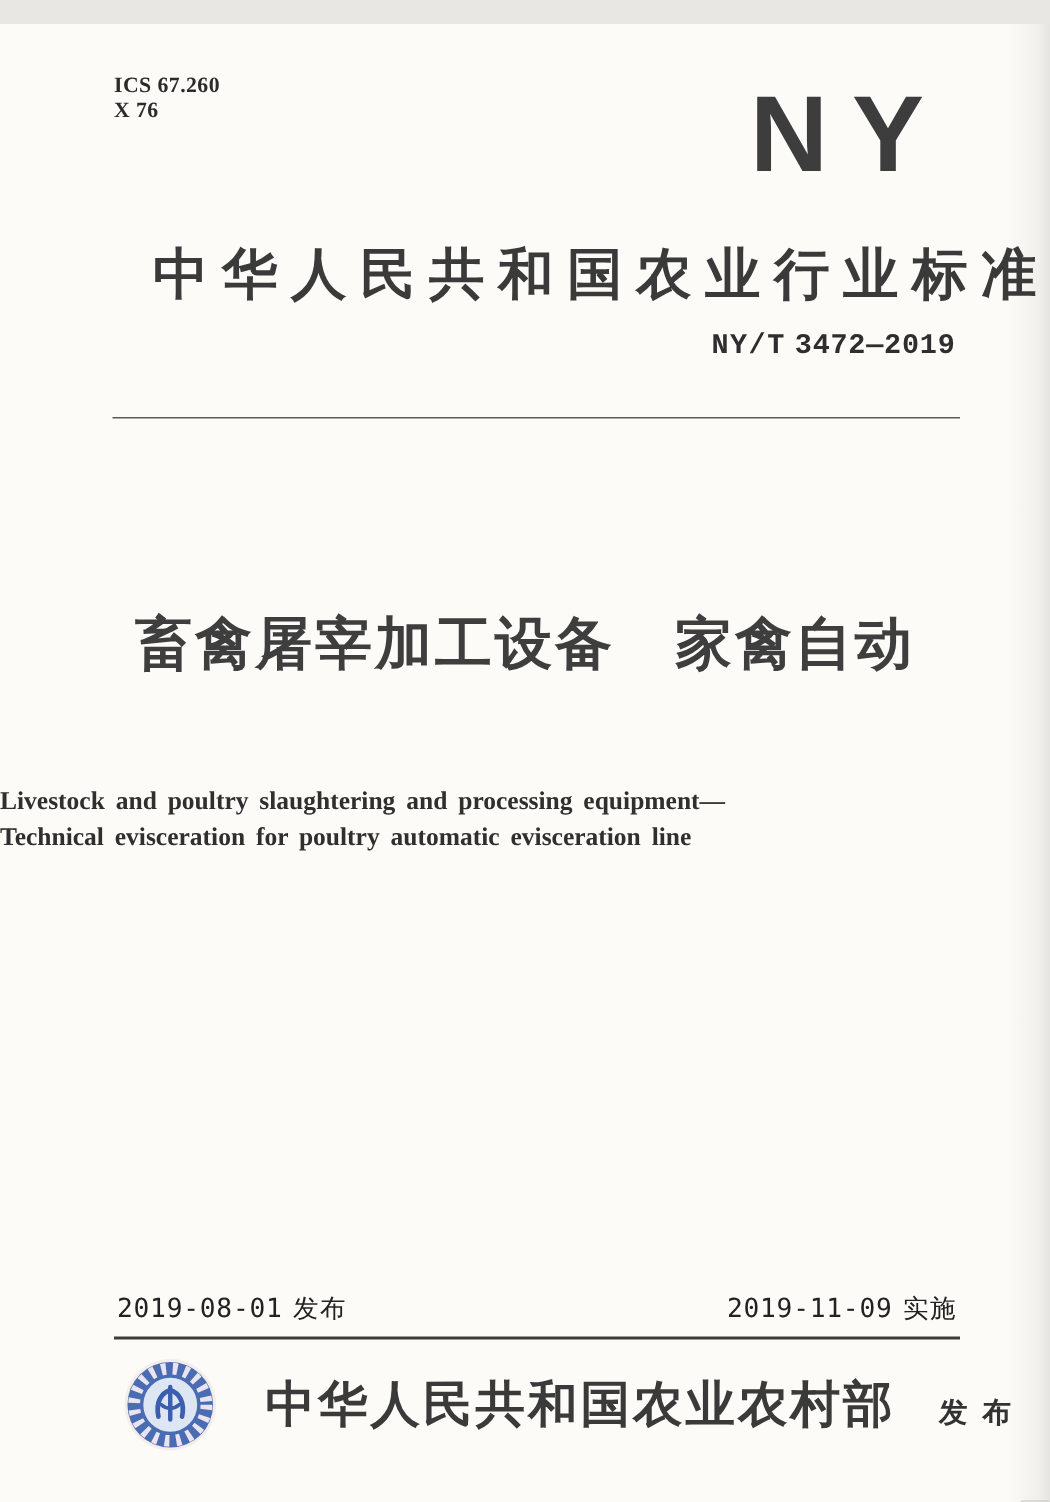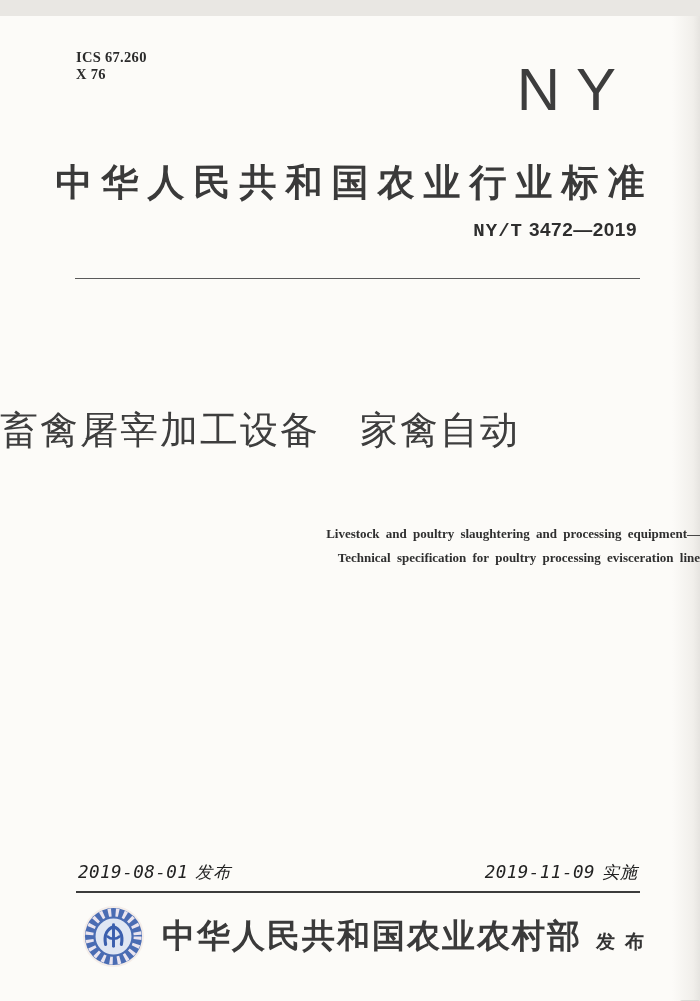--- a/index.html
+++ b/index.html
@@ -19,81 +19,82 @@
   .ics-block{
     position:absolute;left:76px;top:33px;
     font-family:"Liberation Serif",serif;
     font-weight:bold;font-size:14.5px;line-height:17px;
     color:#2b2b2b;letter-spacing:.3px;
   }
   
   .ny-logo{
     position:absolute;top:28px;right:68px;
     font-family:"Liberation Sans",sans-serif;
-    font-weight:400;font-size:60px;line-height:92px;
+    font-weight:700;font-size:72px;line-height:92px;
     letter-spacing:16px;color:#3d3d3d;
   }
   
   .std-heading{
     position:absolute;left:0;right:0;top:142px;
-    text-align:center;
+    text-align:right;
     font-size:37px;font-weight:bold;color:#3a3a3a;
     letter-spacing:9px;text-indent:9px;
     white-space:nowrap;
   }
   
   .std-code{
     position:absolute;top:203px;right:63px;
     font-size:19px;color:#2e2e2e;white-space:nowrap;
   }
   .std-code .prefix{
     font-family:Liberation Mono, monospace;
     font-weight:bold;letter-spacing:1px;margin-right:6px;
   }
   .std-code .number{
-    font-family:Liberation Sans, sans-serif;
+    font-family:Liberation Mono, monospace;
     font-weight:600;letter-spacing:.5px;
   }
   .rule-top{
     position:absolute;left:75px;right:60px;top:262px;
     height:1px;background:#5a5a5a;
   }
   
   .main-title{
     position:absolute;left:0;right:0;top:388px;
-    font-size:38px;line-height:53px;font-weight:normal;
+    text-align:center;
+    font-size:38px;line-height:53px;font-weight:bold;
     color:#3e3e3e;letter-spacing:2px;
   }
   
   .en-title{
     position:absolute;left:0;right:0;top:506px;
-    text-align:right;
+    text-align:left;
     font-family:"Liberation Serif",serif;
-    font-weight:bold;font-size:13px;line-height:24px;
+    font-weight:bold;font-size:17px;line-height:24px;
     color:#2f2f2f;word-spacing:3px;
   }
   
   .date-row{
     position:absolute;left:78px;right:62px;top:845px;
     display:flex;justify-content:space-between;align-items:flex-end;
-    font-size:18px;color:#222;font-style:italic;
+    font-size:18px;color:#222;
   }
   .date-row .date{
     font-family:"DejaVu Sans Mono","Liberation Mono",monospace;
     font-size:17.5px;letter-spacing:.5px;
   }
   .date-row .date-label{font-size:17px;margin-left:7px;letter-spacing:1px;}
   .rule-bottom{
     position:absolute;left:76px;right:60px;top:875px;
     height:2px;background:#3c3c3c;
   }
   
   .publisher-row{
     position:absolute;left:82px;right:60px;top:889px;
-    display:flex;align-items:center;
+    display:flex;align-items:center;gap:15px;
   }
   .emblem{width:63px;height:63px;flex:0 0 auto;margin-right:17px;}
   .publisher-name{
     font-size:33px;font-weight:bold;color:#3a3a3a;
     letter-spacing:2px;white-space:nowrap;
   }
   .publish-label{
     font-size:19px;color:#333;font-weight:bold;
     letter-spacing:10px;margin-left:14px;margin-top:10px;
     white-space:nowrap;
@@ -122,21 +123,21 @@
   </div>
 
   <div class="rule-top"></div>
 
   <div class="main-title">
     <div>畜禽屠宰加工设备　家禽自动</div>
   </div>
 
   <div class="en-title">
     <div>Livestock and poultry slaughtering and processing equipment—</div>
-    <div>Technical specification for poultry processing evisceration line</div>
+    <div>Technical evisceration for poultry automatic evisceration line</div>
   </div>
 
   <div class="date-row">
     <div>
       <span class="date">2019-08-01</span><span class="date-label">发布</span>
     </div>
     <div>
       <span class="date">2019-11-09</span><span class="date-label">实施</span>
     </div>
   </div>

